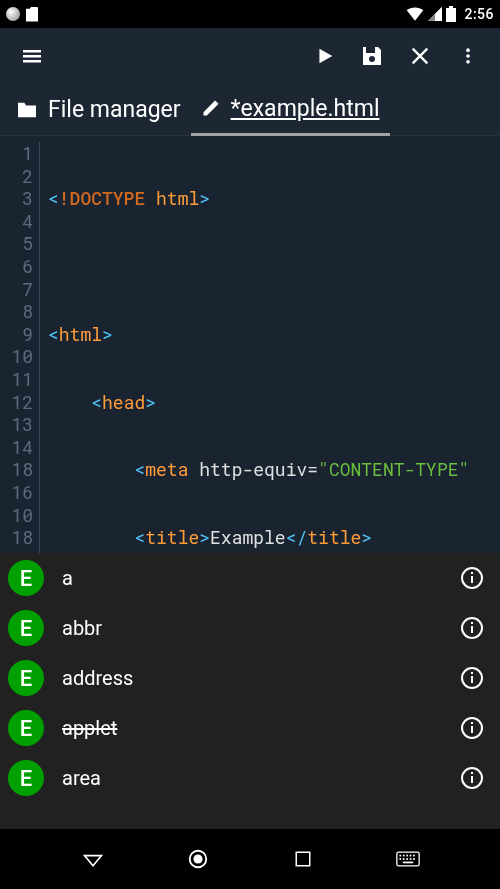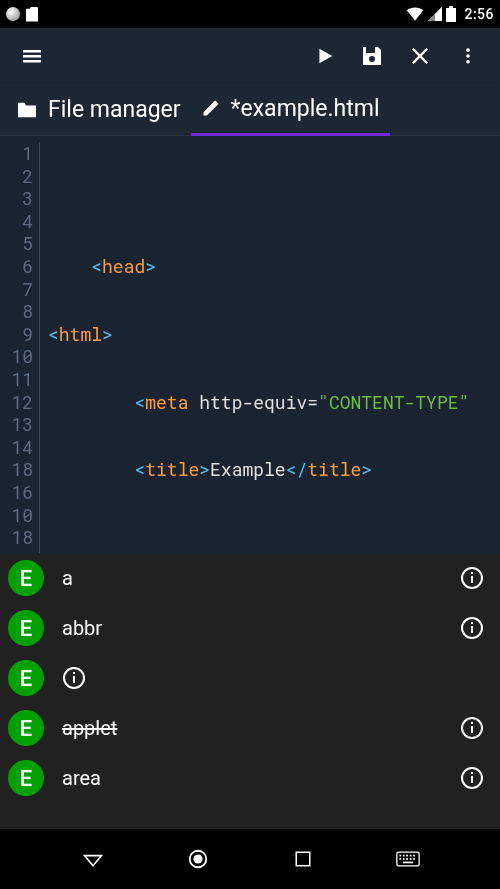--- a/index.html
+++ b/index.html
@@ -15,21 +15,21 @@
   .sd-icon { width: 12px; height: 15px; background: #fff; border-radius: 1px 1px 0 0; clip-path: polygon(0 15%, 30% 15%, 45% 0, 100% 0, 100% 100%, 0 100%); }
 
   
   .app-bar { height: 56px; background: #1d2733; display: flex; align-items: center; padding: 0 8px; }
   .app-bar .spacer { flex: 1; }
   .app-bar .icon-btn { width: 48px; height: 48px; display: flex; align-items: center; justify-content: center; color: #fff; }
 
   
   .tab-row { height: 52px; background: #1d2733; display: flex; align-items: center; padding: 0 6px 0 6px; border-bottom: 1px solid rgba(255,255,255,0.05); box-shadow: 0 2px 4px rgba(0,0,0,0.4); }
   .tab { display: flex; align-items: center; gap: 10px; padding: 0 10px; height: 52px; color: #fff; font-size: 23px; }
-  .tab.active { border-bottom: 3px solid #6d28d9; }
+  .tab.active { border-bottom: 3px solid #a3a3a3; text-decoration: underline; }
   .folder-icon { width: 22px; height: 18px; }
   .pencil-icon { width: 20px; height: 20px; }
 
   
   .editor { flex: 0 0 auto; background: #1a2430; display: flex; font-family: "Roboto Mono", Menlo, Consolas, monospace; font-size: 18px; line-height: 22.6px; padding-top: 6px; height: 417px; overflow: hidden; position: relative; }
   .gutter { width: 40px; text-align: right; color: #5a6b7d; padding-right: 6px; border-right: 1px solid #3a4a5c; user-select: none; }
   .gutter div { height: 22.6px; }
   .code { padding-left: 8px; white-space: pre; overflow: hidden; }
   .code-line { height: 22.6px; color: #e0e0e0; }
   .tok-doc { color: #d2691e; font-weight: 500; }
@@ -144,23 +144,24 @@
         <div>11</div>
         <div>12</div>
       <div>13</div>
         <div>14</div>
         <div>18</div>
       <div>16</div>
         <div>10</div>
         <div>18</div>
     </div>
     <div class="code">
+      <div class="code-line"><span class="tok-tag">&lt;</span><span class="tok-doc">!DOCTYPE</span><span class="tok-tagname"> html</span><span class="tok-tag">&gt;</span></div>
       <div class="code-line"></div>
+      <div class="code-line"><span class="tok-tag">&lt;</span><span class="tok-tagname">html</span><span class="tok-tag">&gt;</span></div>
       <div class="code-line">    <span class="tok-tag">&lt;</span><span class="tok-tagname">head</span><span class="tok-tag">&gt;</span></div>
-      <div class="code-line"><span class="tok-tag">&lt;</span><span class="tok-tagname">html</span><span class="tok-tag">&gt;</span></div>
       <div class="code-line">        <span class="tok-tag">&lt;</span><span class="tok-tagname">meta</span><span class="tok-attr"> http-equiv=</span><span class="tok-str">"CONTENT-TYPE"</span></div>
       <div class="code-line">        <span class="tok-tag">&lt;</span><span class="tok-tagname">title</span><span class="tok-tag">&gt;</span><span class="tok-txt">Example</span><span class="tok-tag">&lt;/</span><span class="tok-tagname">title</span><span class="tok-tag">&gt;</span></div>
       
       
       
       
       
       
       
       
@@ -185,20 +186,21 @@
       <div class="ac-badge">E</div>
       <div class="ac-label">abbr</div>
       <svg class="ac-info" viewBox="0 0 24 24">
           <circle cx="12" cy="12" r="10" fill="none" stroke="#fff" stroke-width="2"></circle>
           <rect x="11" y="10" width="2" height="7" fill="#fff"></rect>
           <rect x="11" y="6" width="2" height="2" fill="#fff"></rect>
         </svg>
     </div>
     <div class="ac-row">
       <div class="ac-badge">E</div>
+      <div class="ac-label">address</div>
       <svg class="ac-info" viewBox="0 0 24 24">
           <circle cx="12" cy="12" r="10" fill="none" stroke="#fff" stroke-width="2"></circle>
           <rect x="11" y="10" width="2" height="7" fill="#fff"></rect>
           <rect x="11" y="6" width="2" height="2" fill="#fff"></rect>
         </svg>
     </div>
     <div class="ac-row">
       <div class="ac-badge">E</div>
       <div class="ac-label deprecated">applet</div>
       <svg class="ac-info" viewBox="0 0 24 24">

